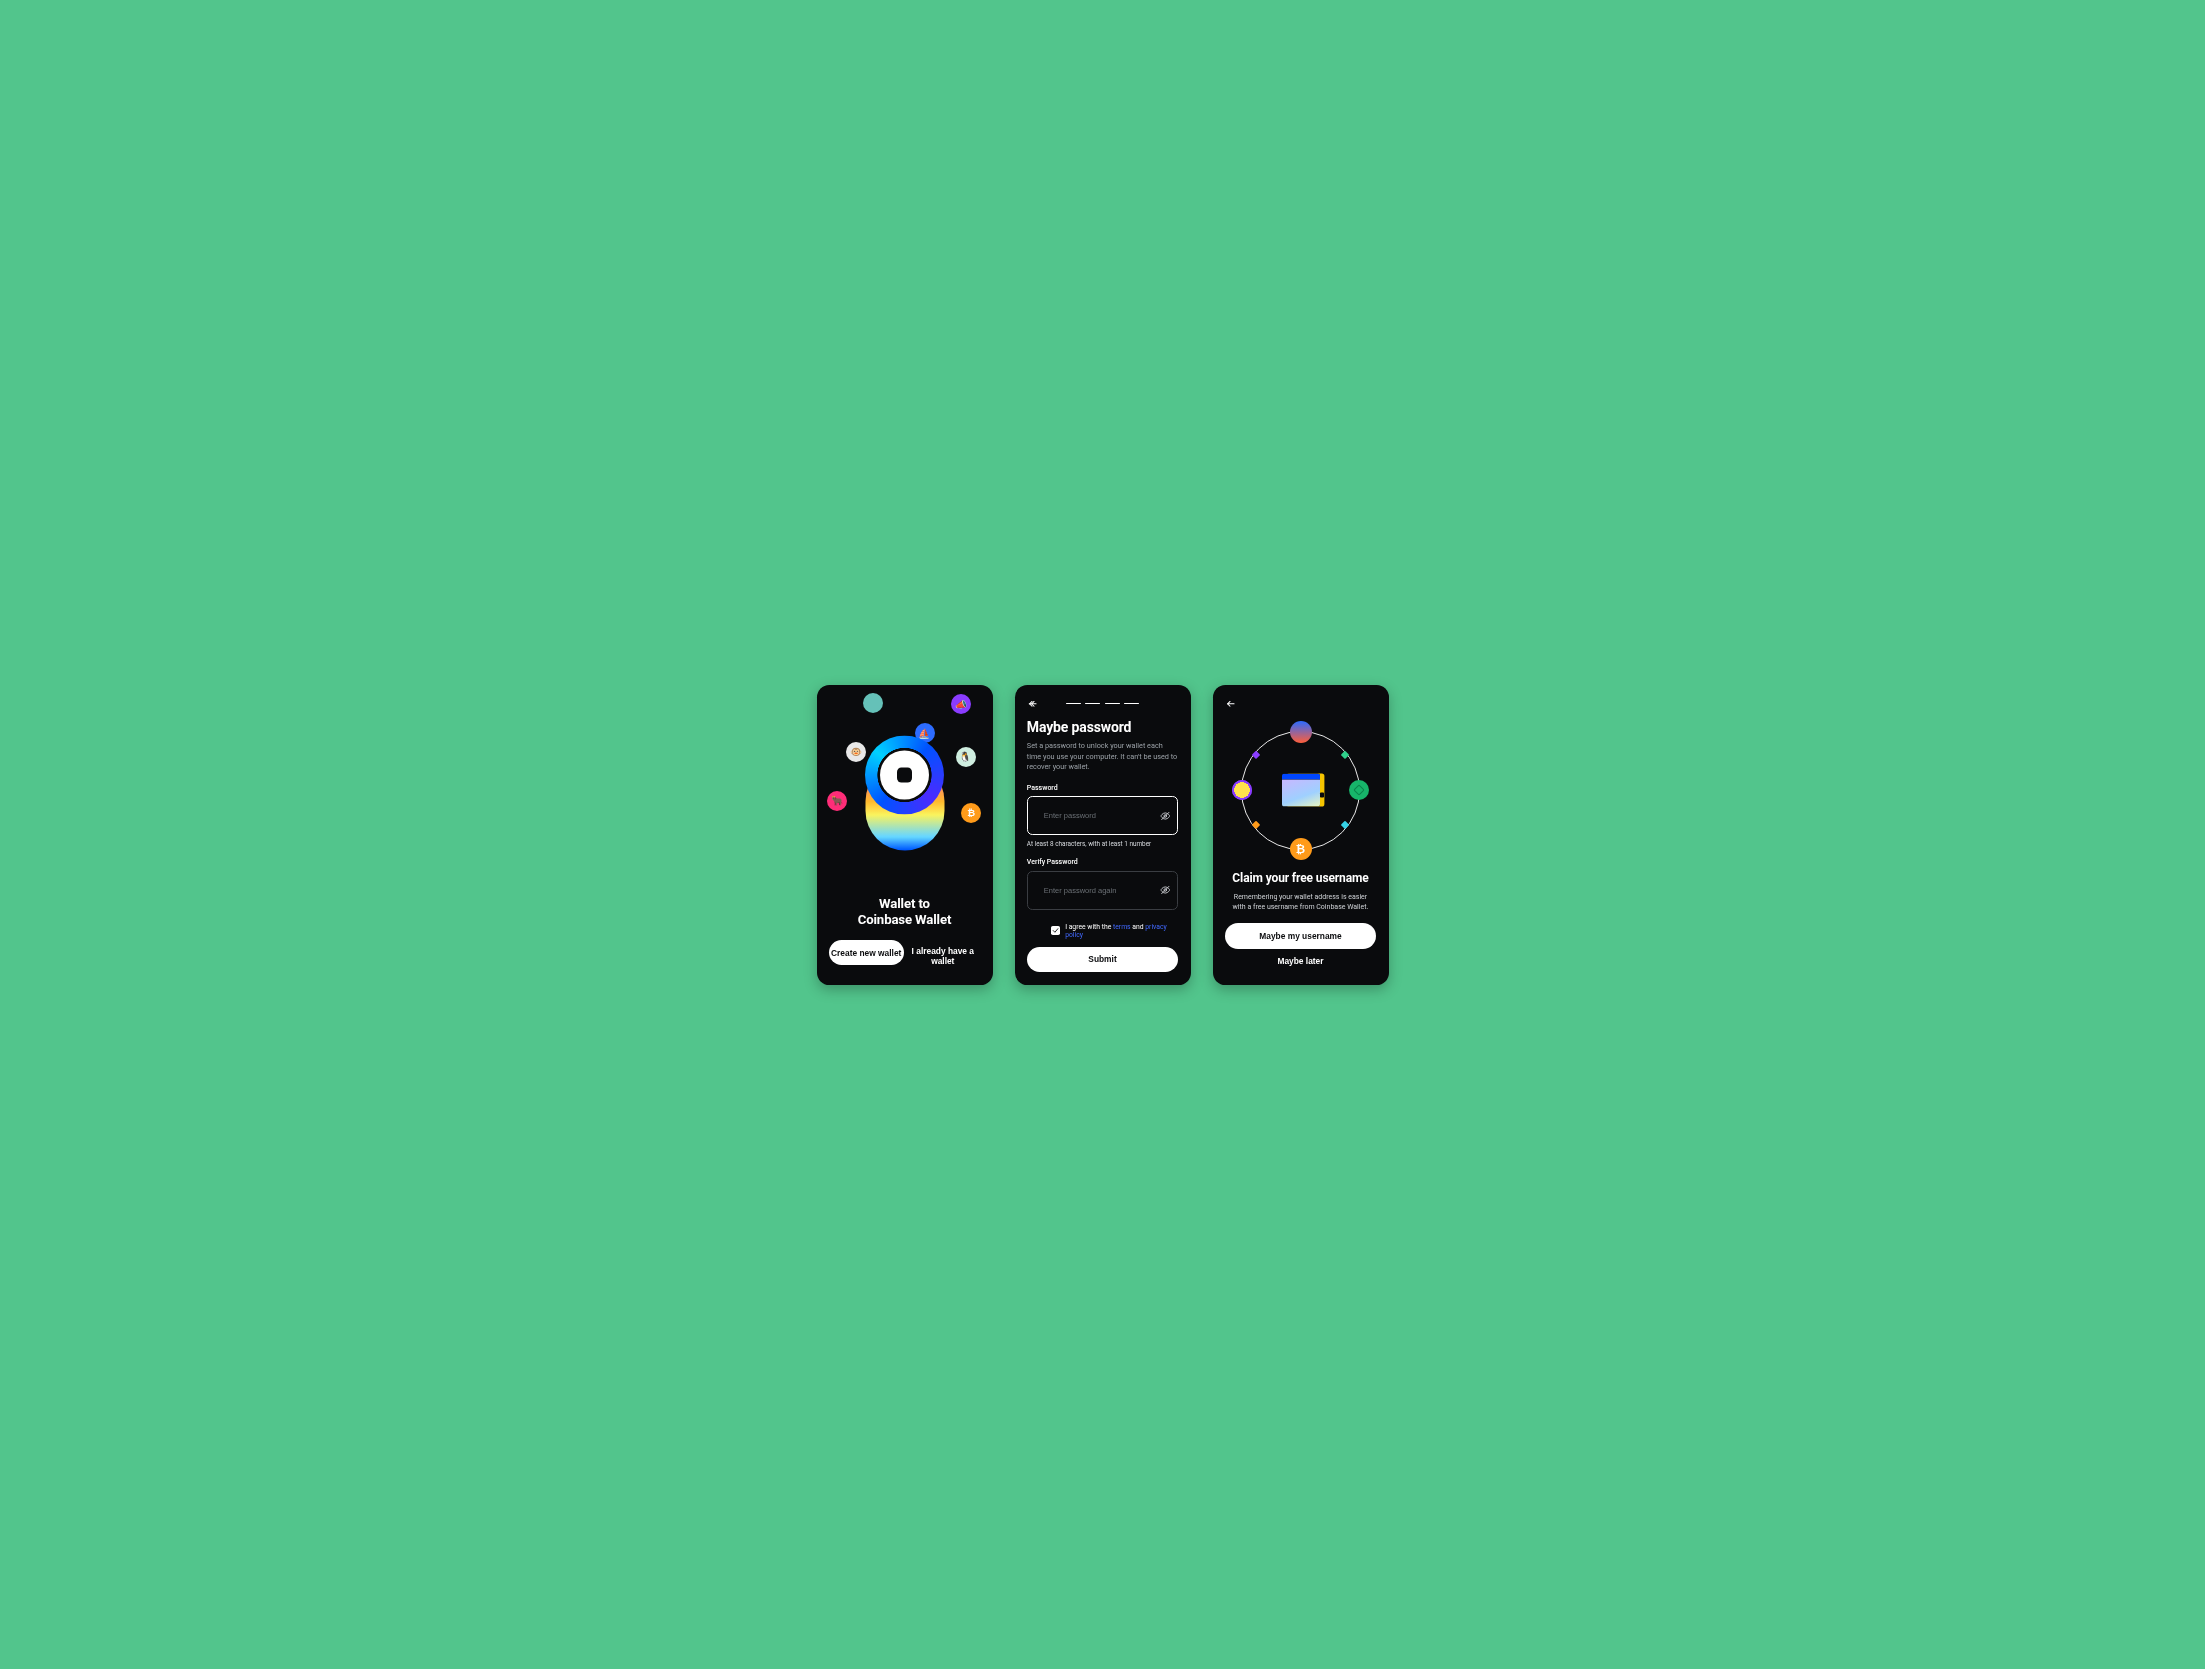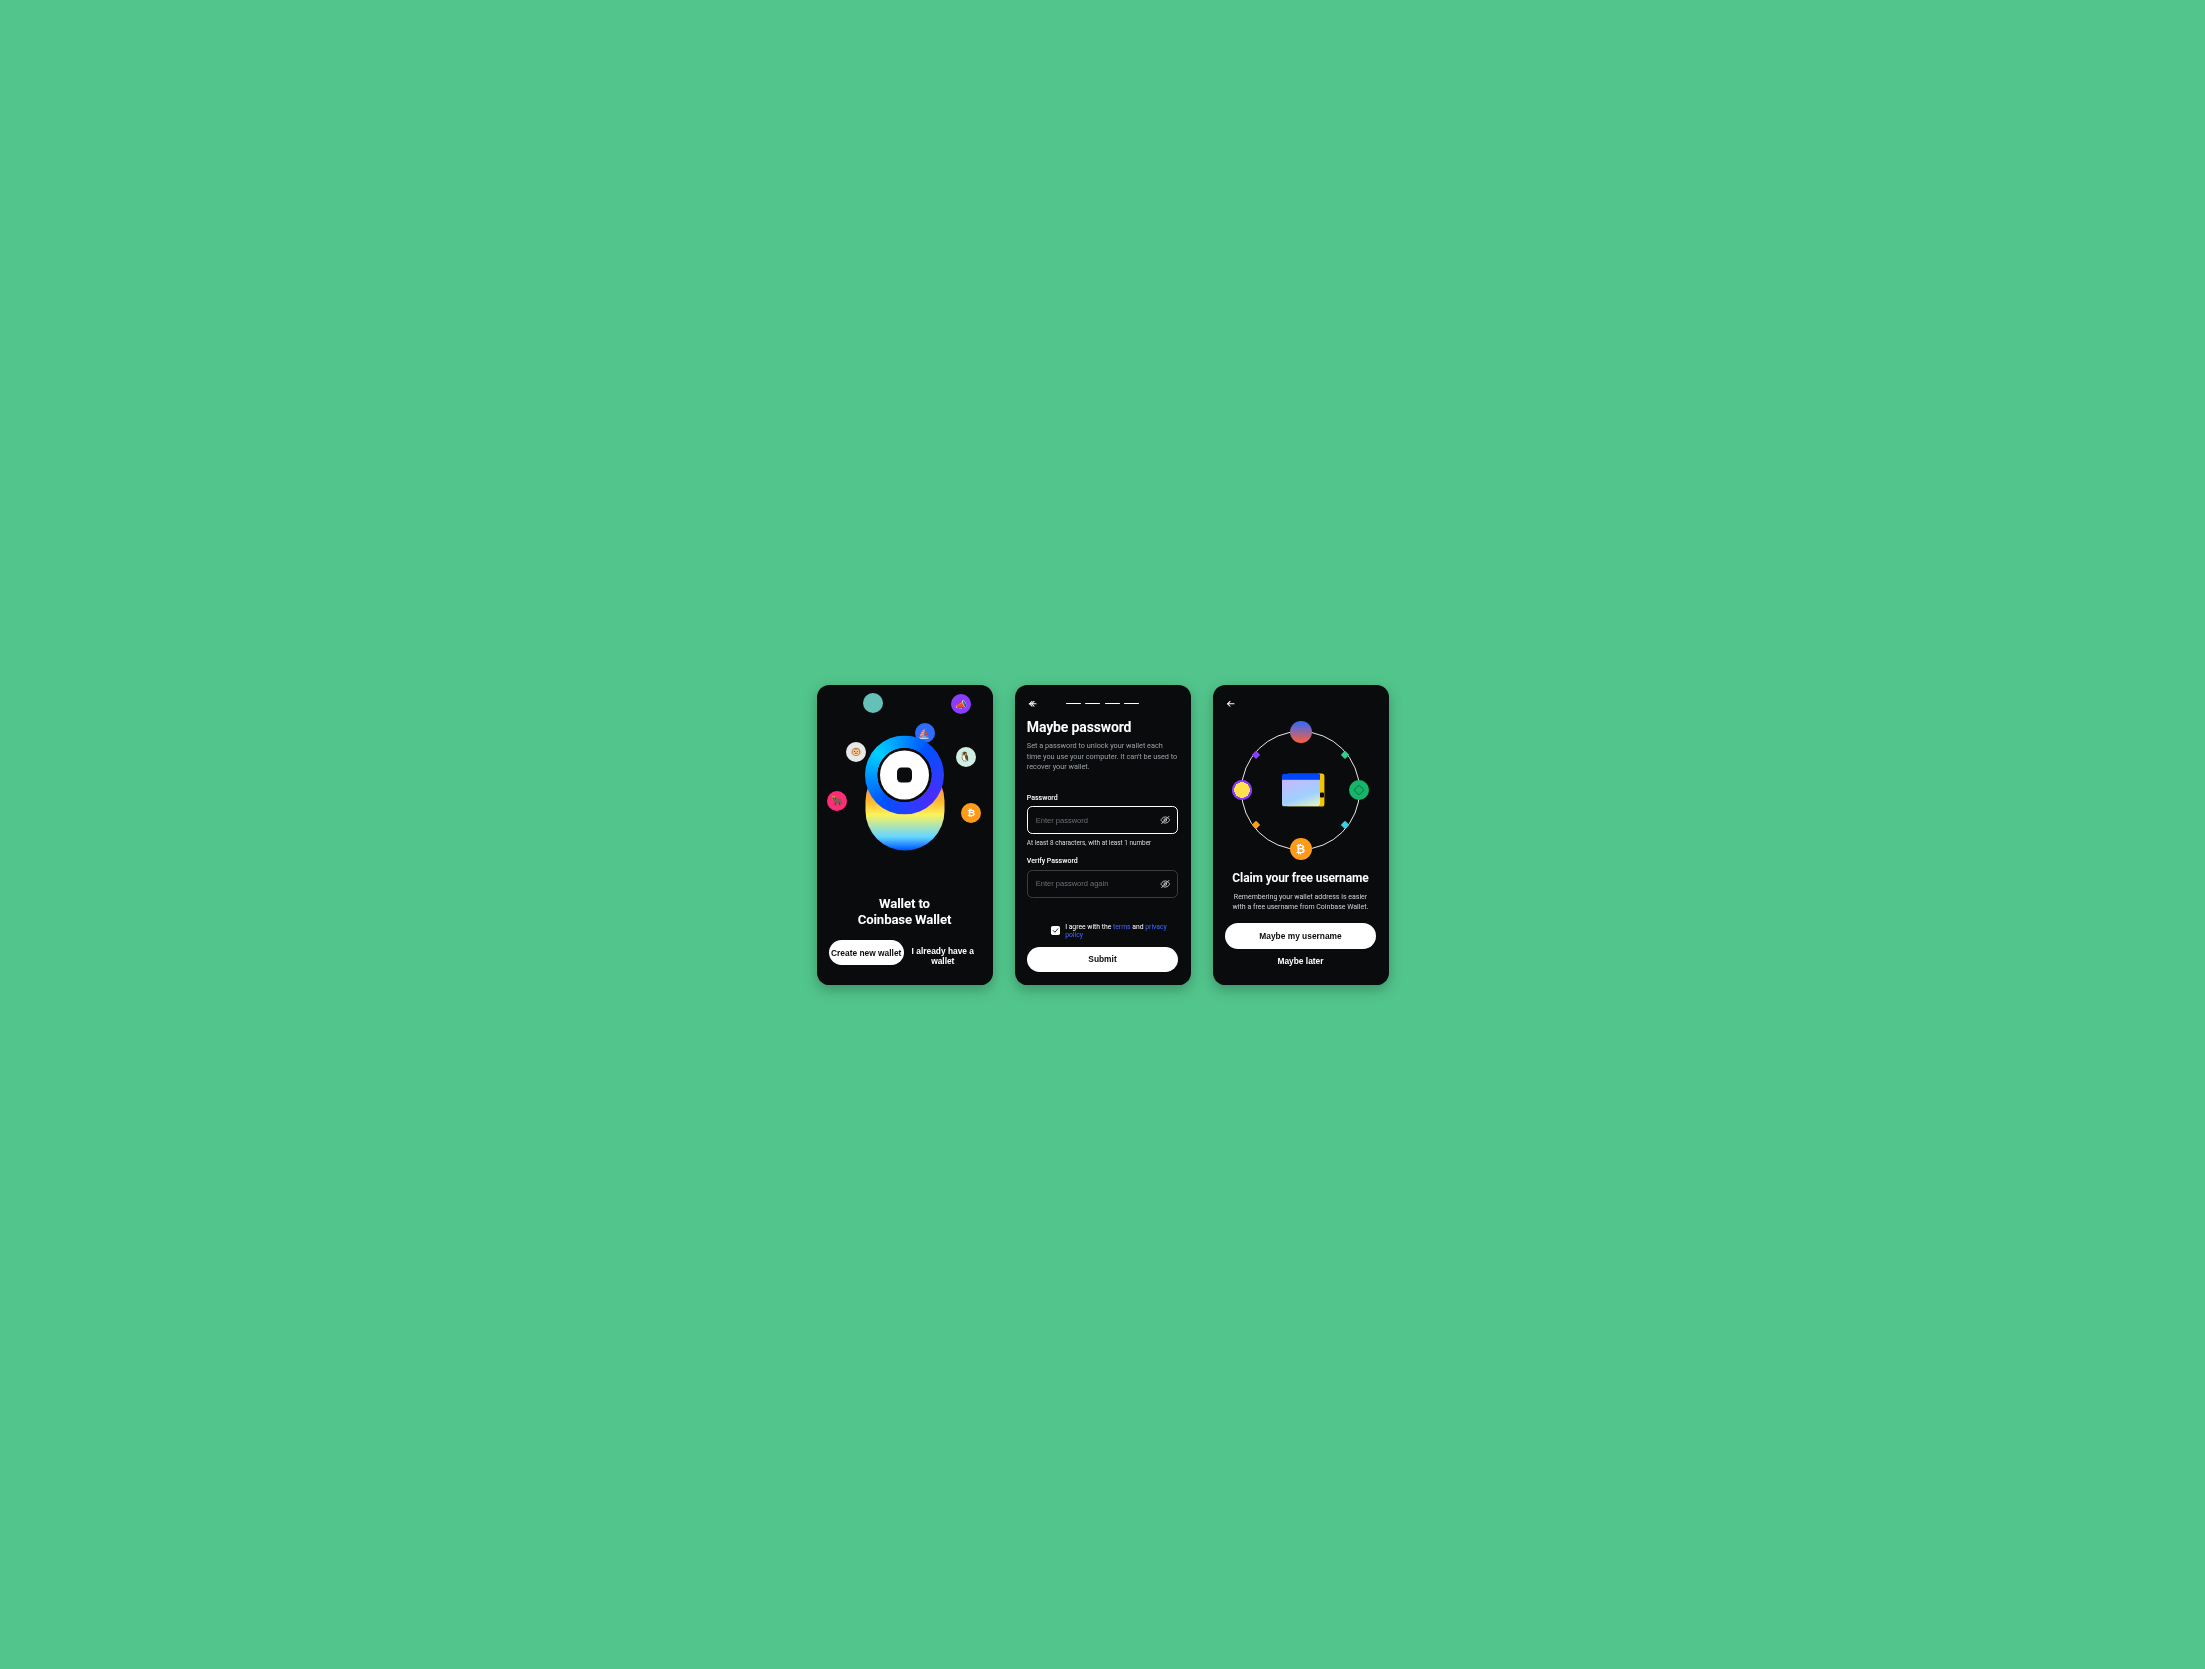--- a/index.html
+++ b/index.html
@@ -83,27 +83,27 @@
     content:""; width:15px; height:15px; background:#0a0b0d; border-radius:4.4px;
   }
   .s1-title { text-align:center; font-size:13.2px; font-weight:700; line-height:1.2; margin-bottom:12.3px; letter-spacing:-0.01em;}
   .s1-actions { display:flex; flex-direction:row; gap:1.8px; }
 
   
   .stepper { display:flex; gap:4.4px; margin-left:auto; margin-right:auto; }
   .stepper span { width:15px; height:1.3px; border-radius:0.9px; background:#fff; display:block; }
   .s2-title { font-size:14px; font-weight:700; margin-top:9.7px; letter-spacing:-0.01em;}
   .s2-desc  { font-size:7.3px; color:#9aa0a6; line-height:1.45; margin-top:6.2px; }
-  .s2-form  { margin-top:21px; display:flex; flex-direction:column; }
+  .s2-form  { margin-top:11px; display:flex; flex-direction:column; }
   .s2-label { font-size:7px; font-weight:500; margin-bottom:4.4px; }
   .s2-field {
     position:relative;
     border:0.7px solid #3a3d42; border-radius:5.3px;
-    height:28px; display:flex; align-items:center;
-    padding: 0 22px 0 8px;
+    height:39px; display:flex; align-items:center;
+    padding: 0 22px 0 16px;
   }
   .s2-field.focus { border-color:#fff; }
   .s2-field input {
     background:transparent; border:none; outline:none; color:#fff;
     font-size:7.5px; width:100%;
   }
   .s2-field input::placeholder{ color:#6b7075; }
   .s2-eye { position:absolute; right:6.2px; top:50%; transform:translateY(-50%); width:10.6px; height:10.6px; cursor:pointer; }
   .s2-eye svg{ width:10.6px; height:10.6px; stroke:#cfd2d6; stroke-width:2; fill:none; }
   .s2-hint { font-size:6.4px; color:#d7dade; margin-top:4.4px; }

